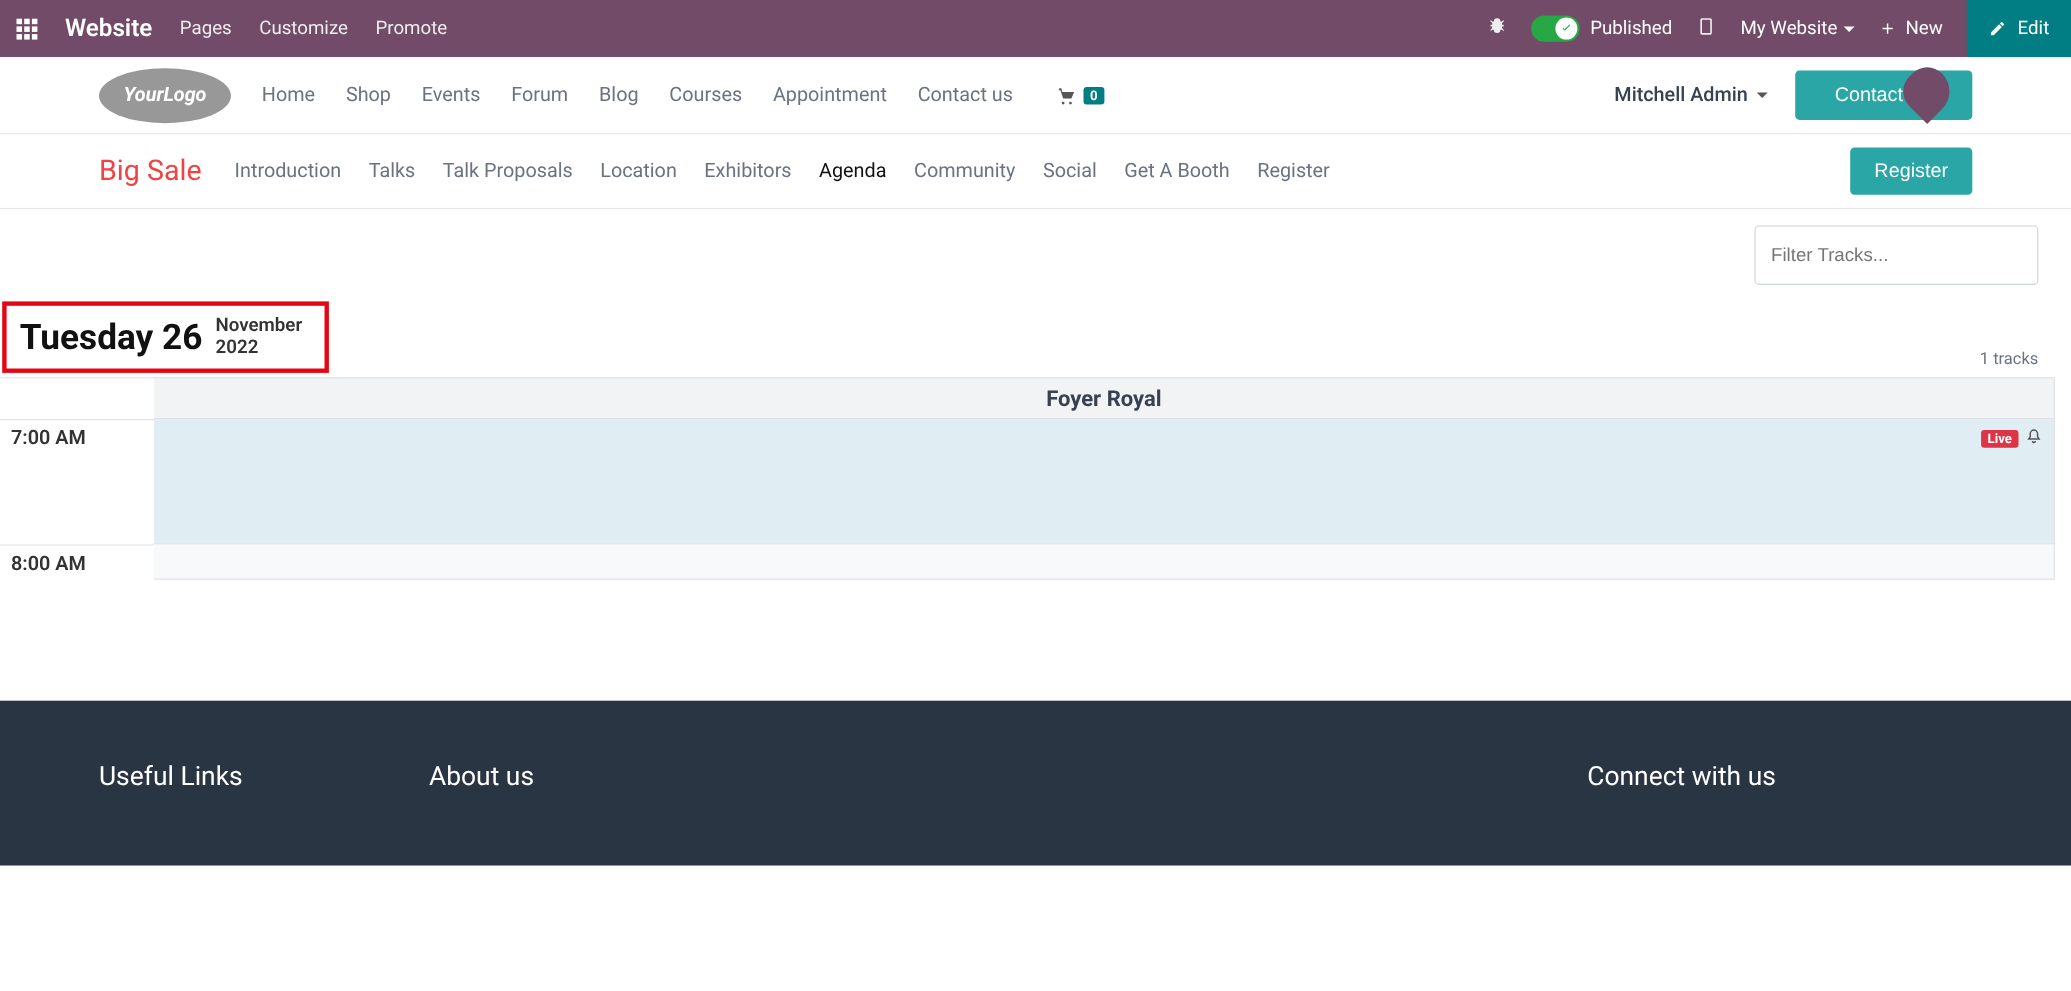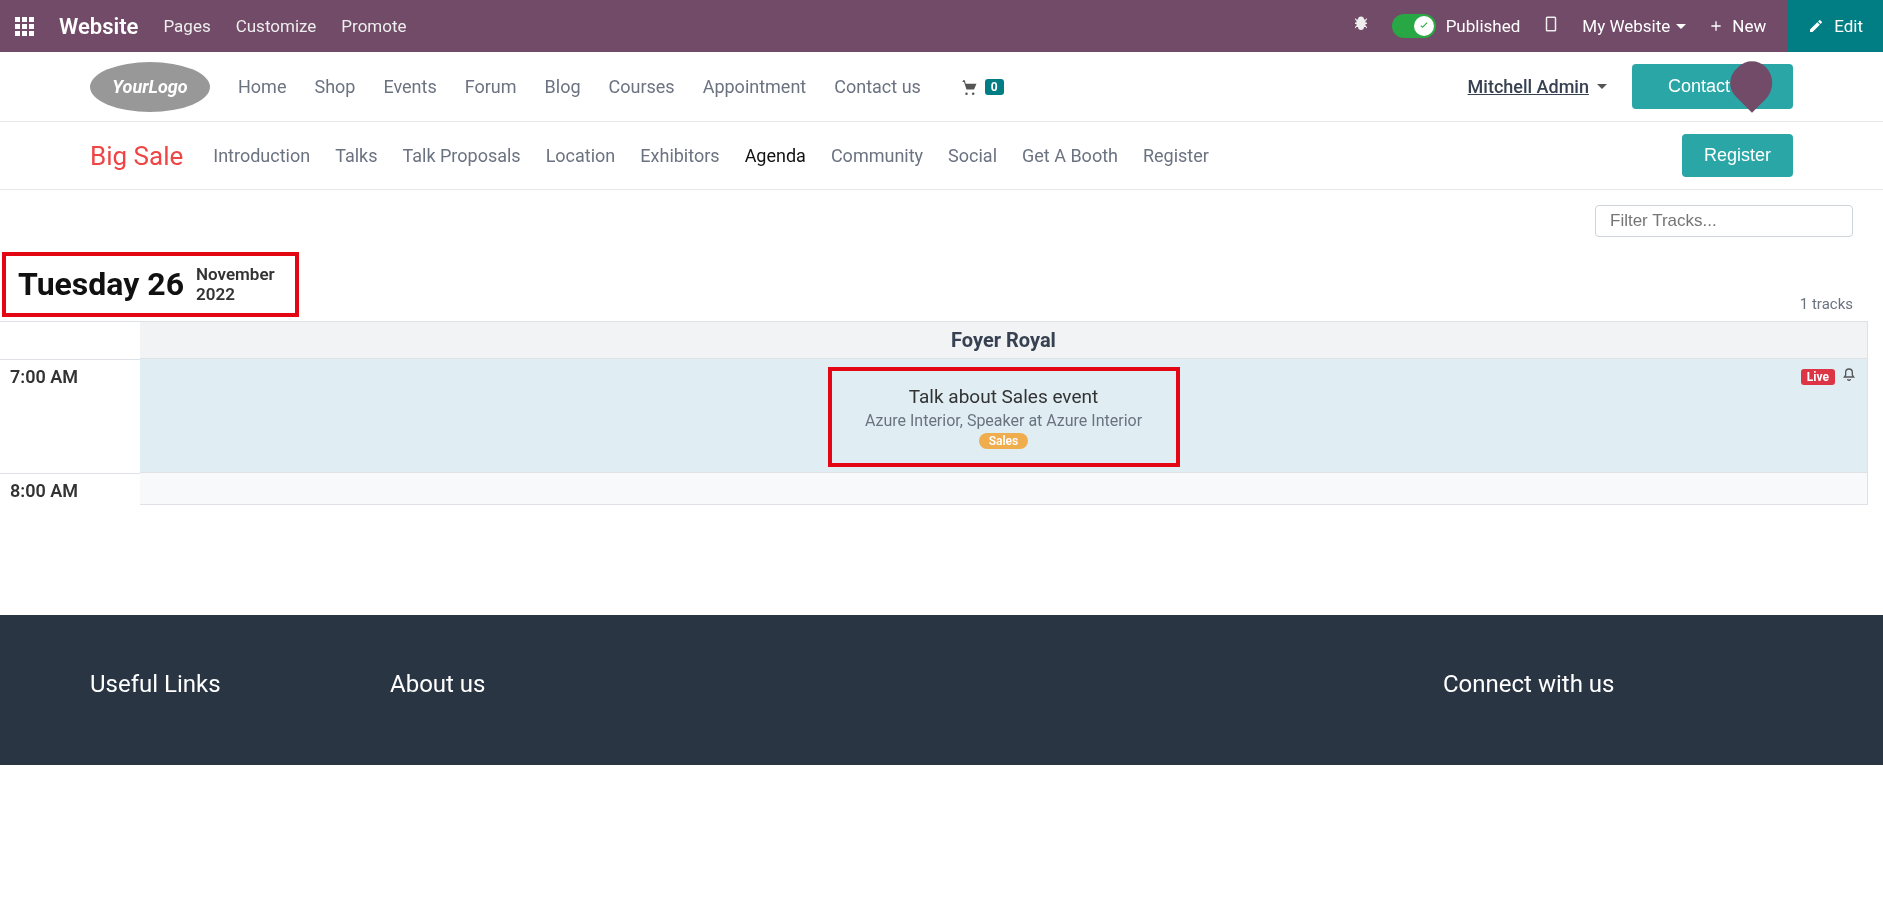--- a/index.html
+++ b/index.html
@@ -24,36 +24,36 @@
   .edit-btn { background: #017E84; height: 52px; margin: 0 -15px 0 0; padding: 0 20px; display: flex; align-items: center; gap: 10px; cursor: pointer; color: #fff; font-size: 17px; }
   
   
   .sitenav { background: #fff; height: 70px; border-bottom: 1px solid #e5e7eb; display: flex; align-items: center; padding: 0 90px; gap: 28px; position: relative; }
   .logo { width: 120px; height: 50px; background: #989898; border-radius: 50% / 50%; position: relative; display: flex; align-items: center; justify-content: center; }
   .logo-text { color: #fff; font-weight: bold; font-style: italic; font-size: 18px; }
   .sitenav a { color: #6b7280; font-size: 18px; text-decoration: none; cursor: pointer; }
   .cart-wrap { display: flex; align-items: center; gap: 6px; margin-left: 10px; }
   .cart-badge { background: #017E84; color: #fff; font-size: 12px; font-weight: bold; border-radius: 3px; padding: 1px 6px; }
   .sitenav-right { margin-left: auto; display: flex; align-items: center; gap: 25px; }
-  .user-name { color: #374151; font-size: 18px; font-weight: 500; display: flex; align-items: center; gap: 8px; cursor: pointer; text-decoration: underline; }
+  .user-name { color: #374151; font-size: 18px; font-weight: 500; display: flex; align-items: center; gap: 8px; cursor: pointer; }
   .caret-dark { width: 0; height: 0; border-left: 5px solid transparent; border-right: 5px solid transparent; border-top: 5px solid #555; }
   .contact-btn { background: #2aa6a6; color: #fff; border: none; border-radius: 4px; padding: 12px 36px; font-size: 18px; cursor: pointer; }
   .droplet { position: absolute; right: 110px; top: 10px; width: 42px; height: 42px; background: #714B67; border-radius: 50% 50% 60% 0; transform: rotate(-45deg); }
   
   
   .eventnav { background: #fff; border-bottom: 1px solid #e5e7eb; display: flex; align-items: center; padding: 12px 90px; gap: 25px; }
   .event-title { color: #ef4444; font-size: 26px; font-weight: 400; margin-right: 5px; }
   .eventnav a { color: #6b7280; font-size: 18px; text-decoration: none; cursor: pointer; }
   .eventnav a.active { color: #111; }
   .eventnav .spacer { flex: 1; }
   .register-btn { background: #2aa6a6; color: #fff; border: none; border-radius: 4px; padding: 11px 22px; font-size: 18px; cursor: pointer; }
   
   
   .filter-row { display: flex; justify-content: flex-end; padding: 15px 30px; }
-  .filter-input { width: 258px; height: 32px; border: 1px solid #ced4da; border-radius: 4px; padding: 0 14px; font-size: 17px; }
+  .filter-input { width: 258px; height: 54px; border: 1px solid #ced4da; border-radius: 4px; padding: 0 14px; font-size: 17px; }
   
   
   .agenda-container { padding: 0 15px 40px 0; }
   .date-box { border: 4px solid #e30613; display: inline-flex; align-items: center; padding: 8px 20px 8px 12px; margin-left: 2px; }
   .date-main { font-size: 32px; font-weight: 700; color: #111; margin-right: 12px; }
   .date-sub { display: flex; flex-direction: column; font-size: 17px; font-weight: 600; color: #333; line-height: 1.2; }
   .tracks-count { text-align: right; color: #6b7280; font-size: 15px; margin: -22px 15px 8px 0; }
   
   .agenda-grid { display: grid; grid-template-columns: 140px 1fr; border-radius: 20px; }
   .track-header { background: #f1f3f5; border: 1px solid #dee2e6; border-left: none; text-align: center; font-size: 20px; font-weight: 700; padding: 6px; grid-column: 2; }
@@ -197,25 +197,20 @@
     <div class="track-header">Foyer Royal</div>
 
     <div class="time-cell">7:00 AM</div>
     <div class="track-cell">
       <div class="talk-badges">
         <span class="live-badge">Live</span>
         <span class="bell-icon"><svg viewBox="0 0 24 24">
               <path d="M12 3a5 5 0 00-5 5v4l-2 3h14l-2-3V8a5 5 0 00-5-5zM10 18a2 2 0 004 0"></path>
             </svg></span>
       </div>
-      <div class="talk-box">
-        <div class="talk-title">Talk about Sales event</div>
-        <div class="talk-speaker">Azure Interior, Speaker at Azure Interior</div>
-        <div class="talk-tag">Sales</div>
-      </div>
     </div>
 
     <div class="time-cell short">8:00 AM</div>
     <div class="track-cell empty"></div>
   </div>
 </div>
 
 <div class="footer">
   <div>
       <h3>Useful Links</h3>

